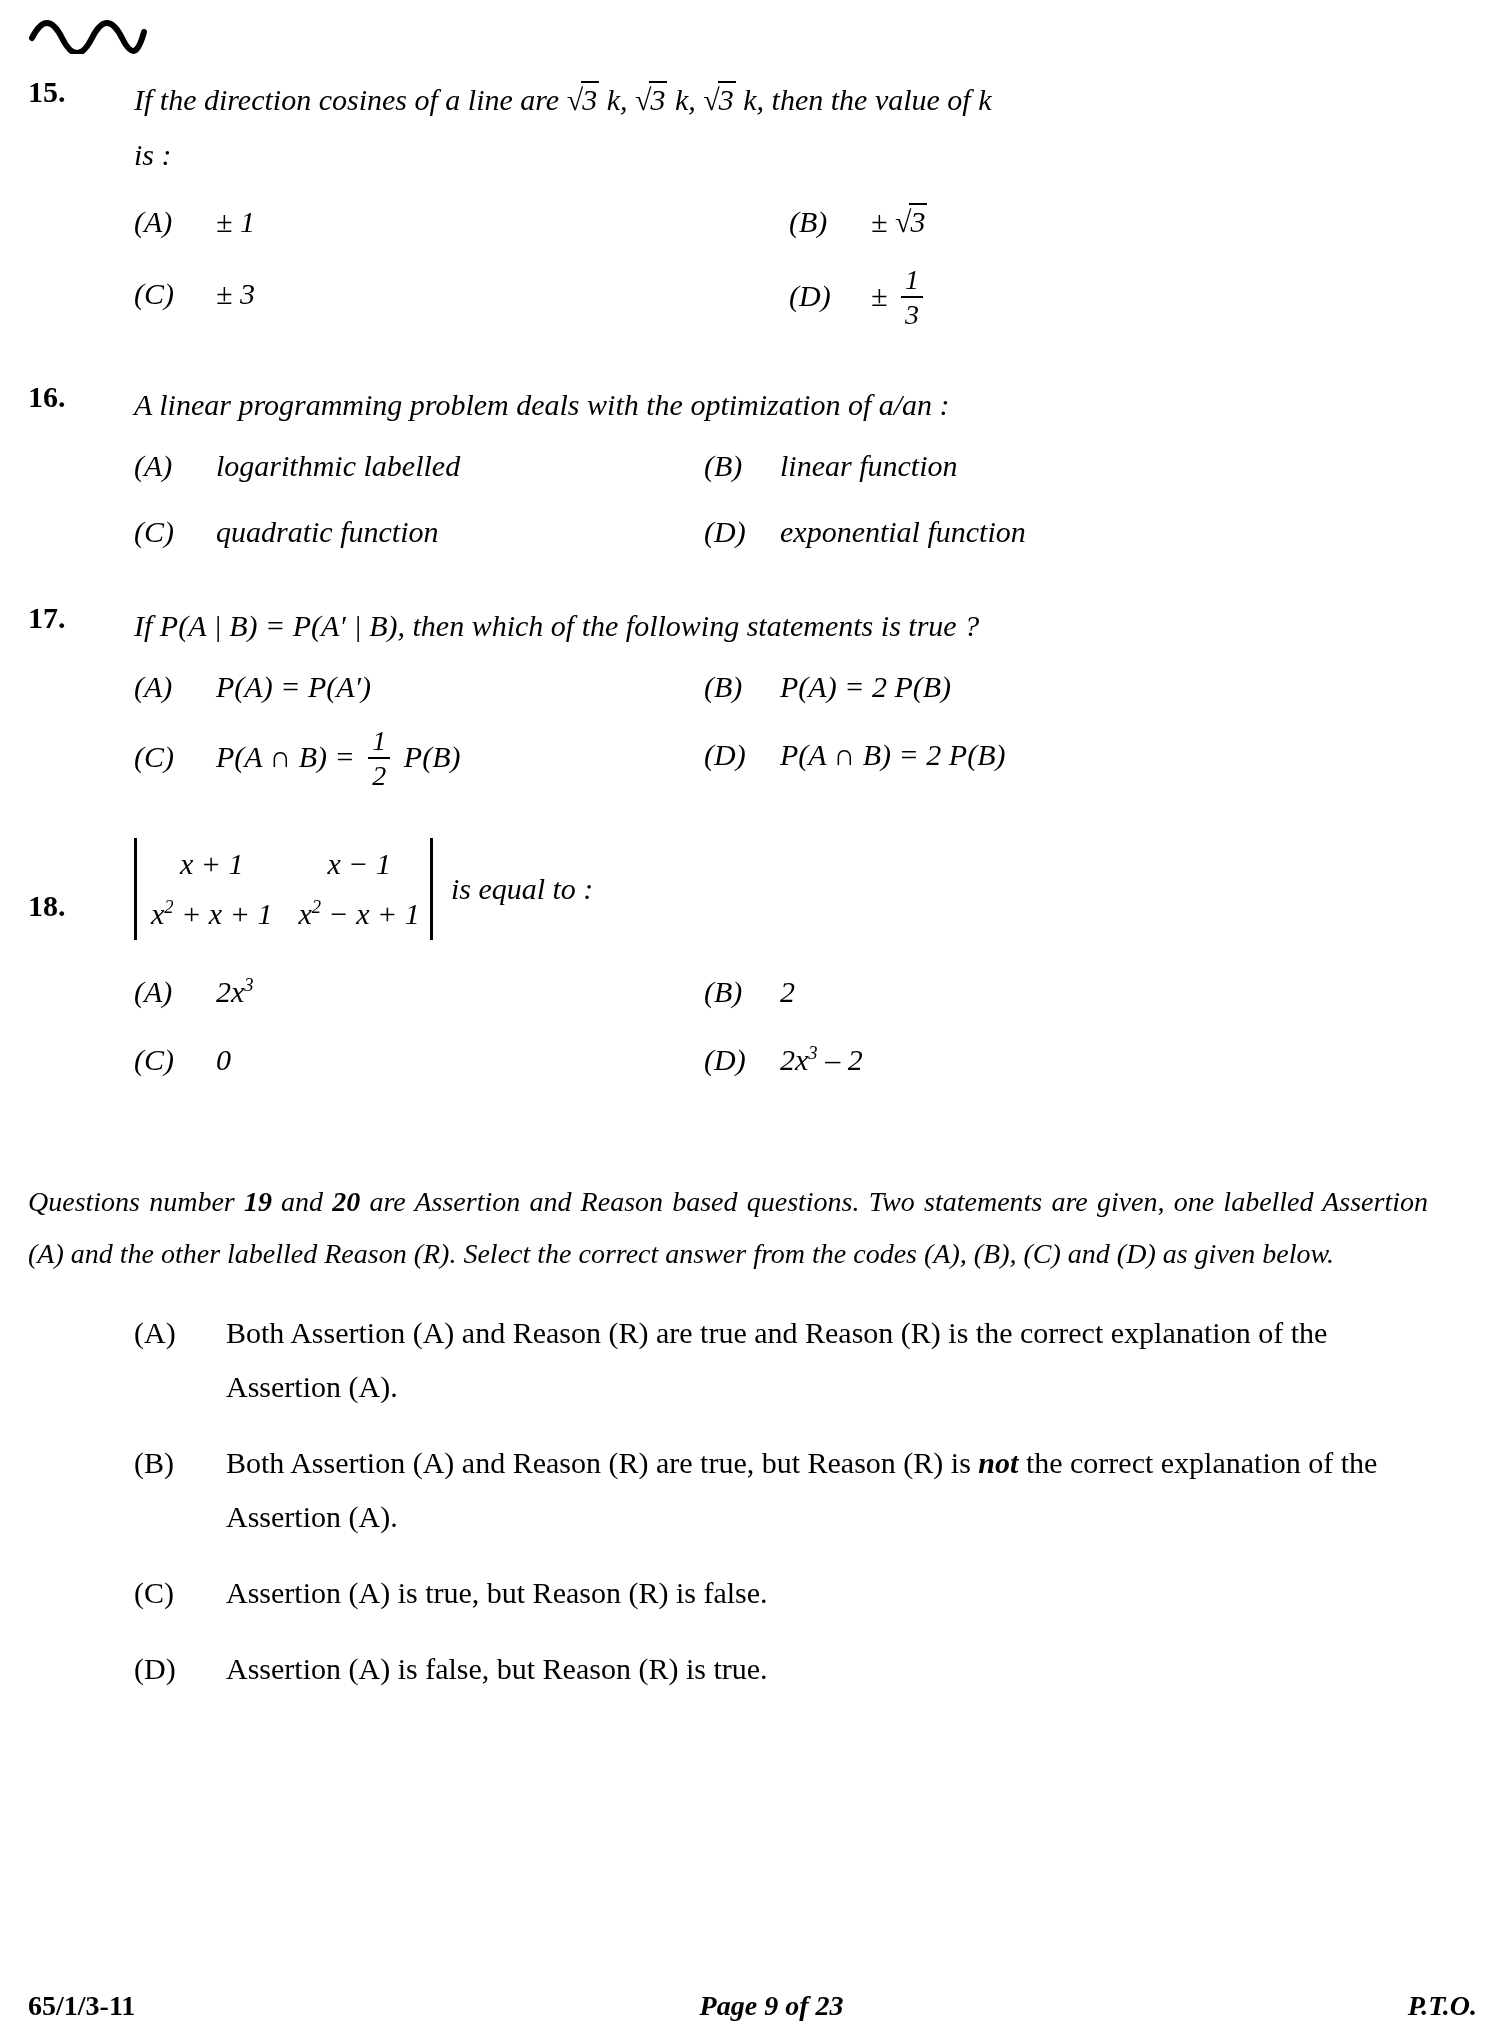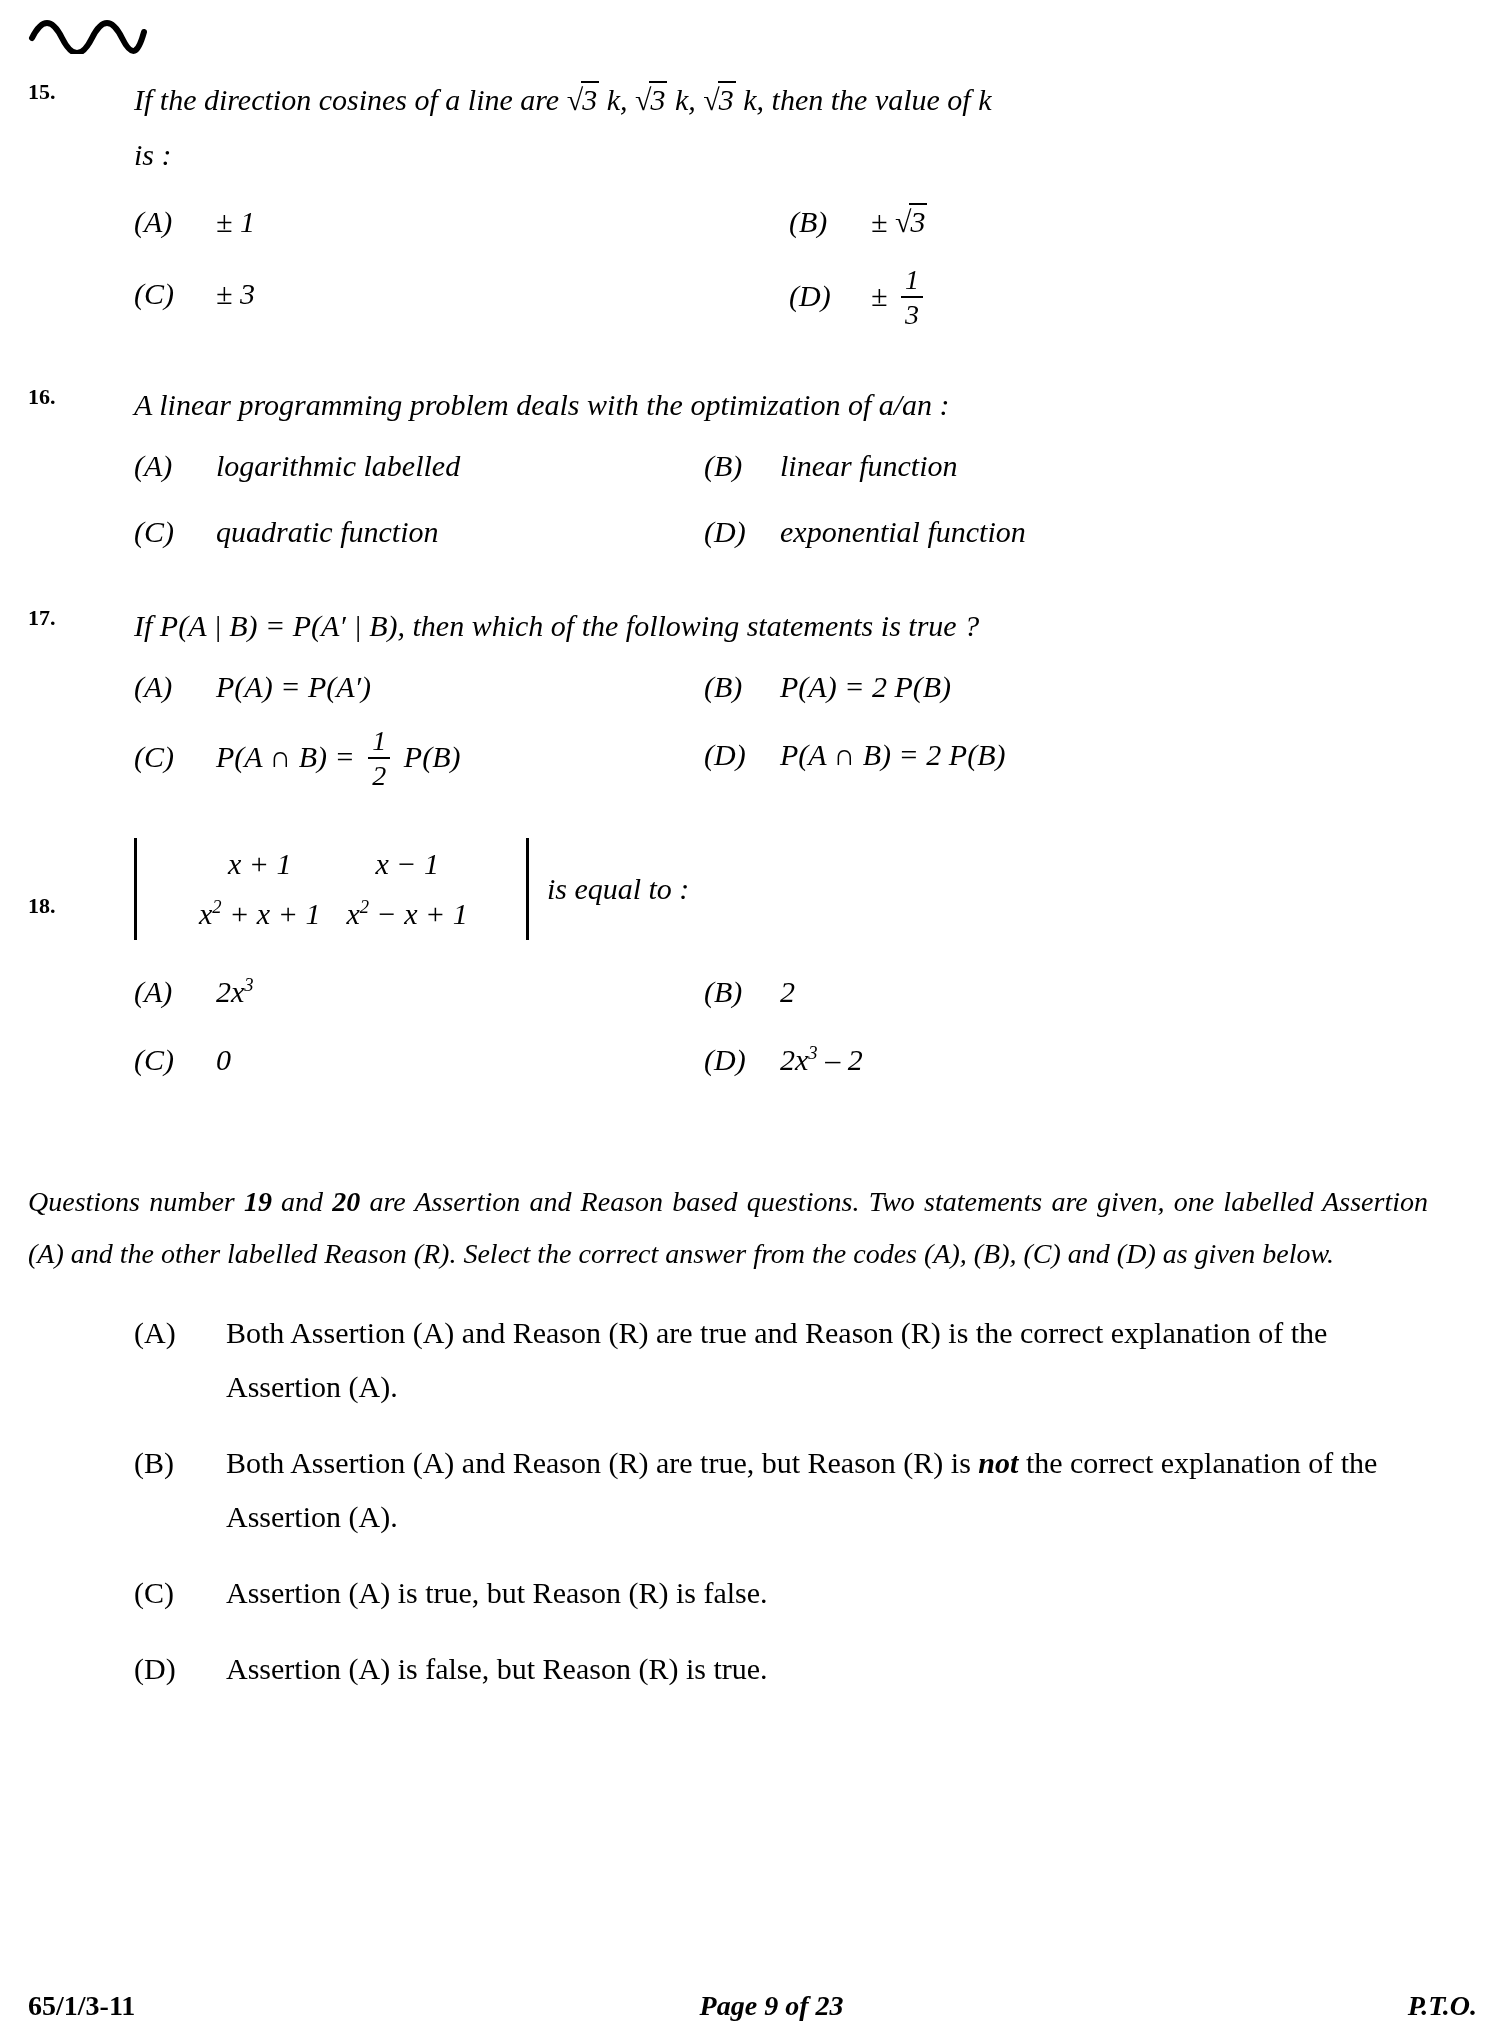--- a/index.html
+++ b/index.html
@@ -39,21 +39,21 @@
   .qblock {
     position: relative;
     width: 100%;
   }
   .q-num {
     position: absolute;
     left: 0;
     top: 0;
     width: 92px;
     font-weight: bold;
-    font-size: 22px;
+    font-size: 30px;
     line-height: 40px;
   }
   .q-body {
     margin-left: 106px;
     font-style: italic;
   }
   .q-stem {
     font-size: 30px;
     line-height: 55px;
   }
@@ -113,21 +113,20 @@
   
   .det-line {
     display: flex;
     align-items: center;
     font-size: 30px;
   }
   .det {
     display: flex;
     align-items: stretch;
     margin-right: 18px;
-    gap: 48px;
   }
   .det-bar {
     width: 3px;
     background: #000;
     align-self: stretch;
   }
   .det-grid {
     display: grid;
     grid-template-columns: auto auto;
     column-gap: 26px;

